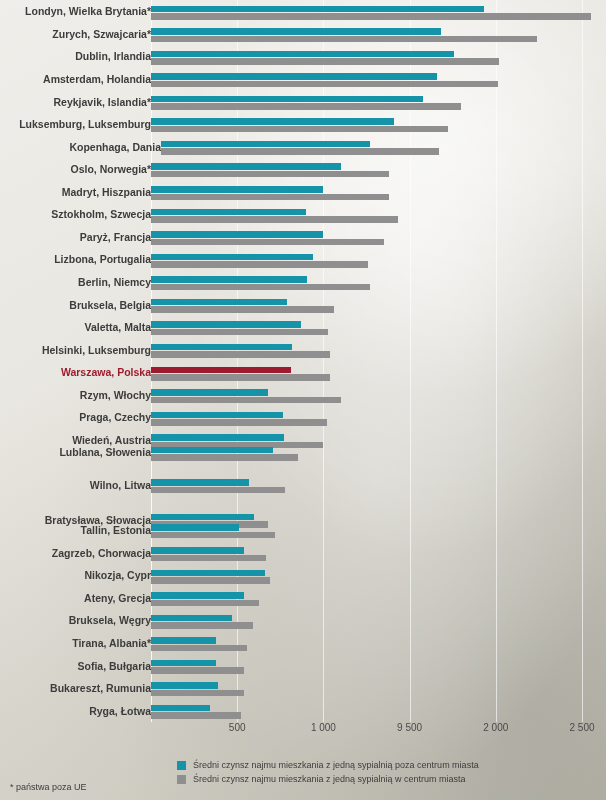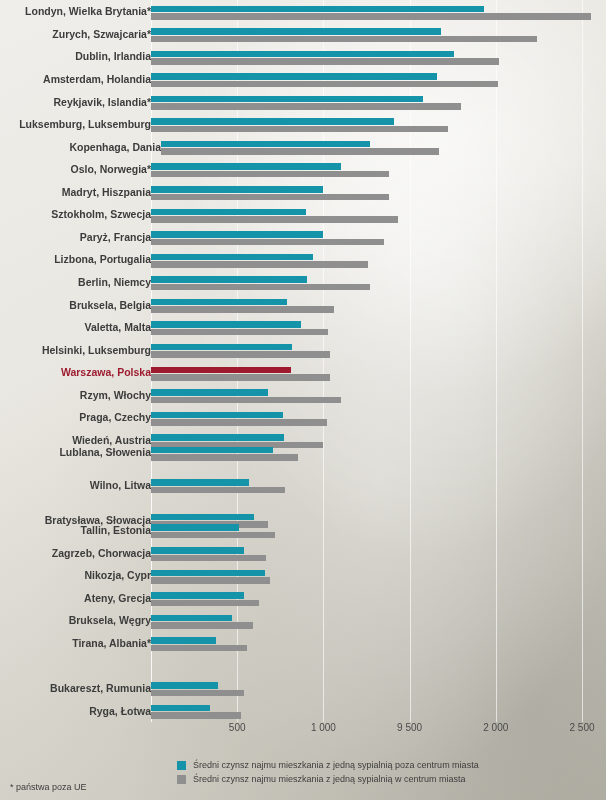--- a/index.html
+++ b/index.html
@@ -350,20 +350,27 @@
           <div class="bar outside" style="width: 81.028px;"></div>
         </div>
       </div>
       <div class="row" style="top: 631.75px; height: 22.5625px;">
         <div class="row-label">Tirana, Albania*</div>
         <div class="bars">
           <div class="bar center" style="width: 95.682px;"></div>
           <div class="bar outside" style="width: 64.65px;"></div>
         </div>
       </div>
+      <div class="row" style="top: 654.312px; height: 22.5625px;">
+        <div class="row-label">Sofia, Bułgaria</div>
+        <div class="bars">
+          <div class="bar center" style="width: 93.096px;"></div>
+          <div class="bar outside" style="width: 64.65px;"></div>
+        </div>
+      </div>
       <div class="row" style="top: 676.875px; height: 22.5625px;">
         <div class="row-label">Bukareszt, Rumunia</div>
         <div class="bars">
           <div class="bar center" style="width: 93.096px;"></div>
           <div class="bar outside" style="width: 67.236px;"></div>
         </div>
       </div>
       <div class="row" style="top: 699.438px; height: 22.5625px;">
         <div class="row-label">Ryga, Łotwa</div>
         <div class="bars">

